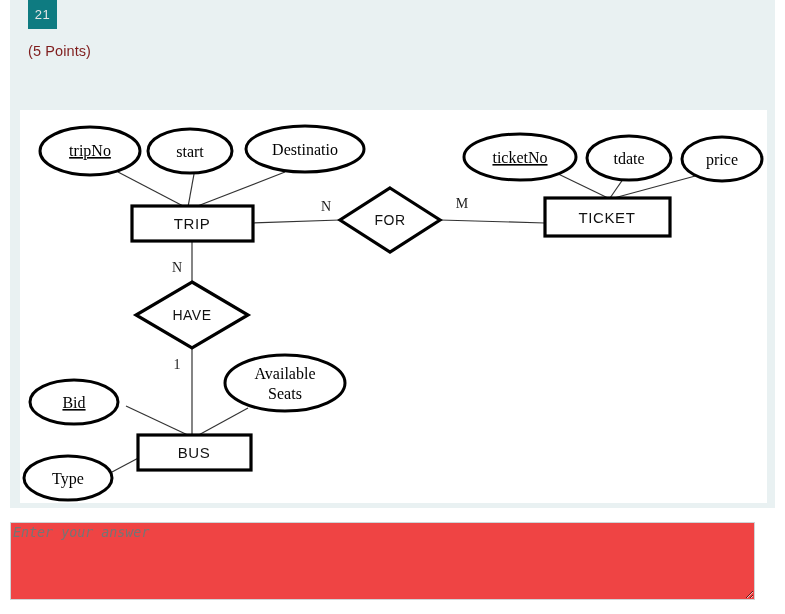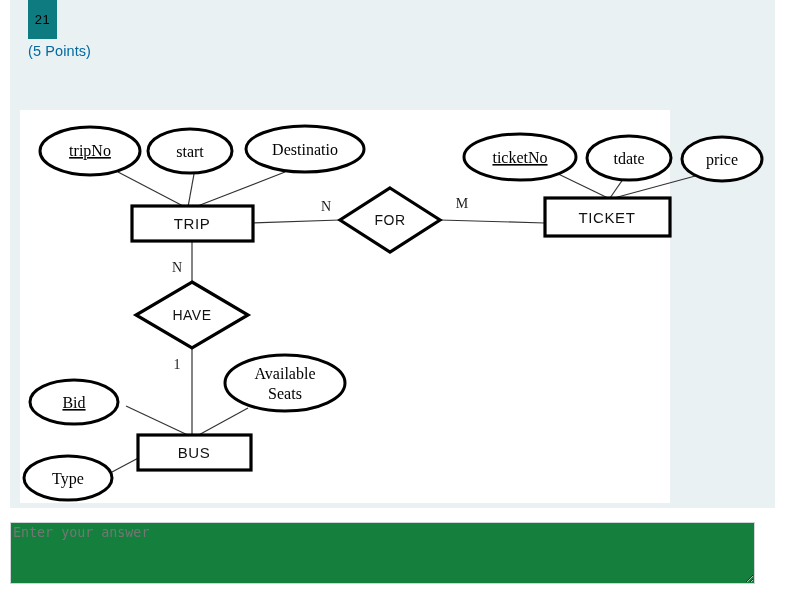--- a/index.html
+++ b/index.html
@@ -21,63 +21,64 @@
     height: 508px;
     background: #e9f1f2;
   }
   .badge-row {
     position: absolute;
     left: 18px;
     top: 0px;
   }
   .number-badge {
     width: 29px;
-    height: 39px;
+    height: 29px;
     background: #0e7b81;
-    color: #000000;
+    color: #e5e5e5;
     font-size: 13px;
     display: flex;
     align-items: center;
     justify-content: center;
     letter-spacing: 0.5px;
   }
   .q-text {
     position: absolute;
     left: 18px;
     top: 39px;
     width: 700px;
     font-size: 14.5px;
     color: #4a5b5e;
     line-height: 24px;
     letter-spacing: 0.1px;
   }
   .q-points {
     display: block;
-    color: #0369a1;
+    color: #7f1d1d;
   }
   .diagram-panel {
     position: absolute;
     left: 10px;
     top: 110px;
-    width: 650px;
+    width: 747px;
     height: 393px;
     background: #ffffff;
   }
   .diagram-panel svg {
     display: block;
   }
   .answer-box {
     position: absolute;
     left: 10px;
     top: 522px;
     width: 745px;
-    height: 62px;
+    height: 78px;
     border: 1px solid #cfd4d6;
-    background: #15803d;
+    background: #ef4444;
     box-sizing: border-box;
+    font-style: italic;
   }
   text.er-label {
     font-family: "Liberation Serif", serif;
     fill: #000000;
   }
   text.er-entity {
     font-family: "Liberation Sans", sans-serif;
     fill: #111111;
   }
   text.er-card {

